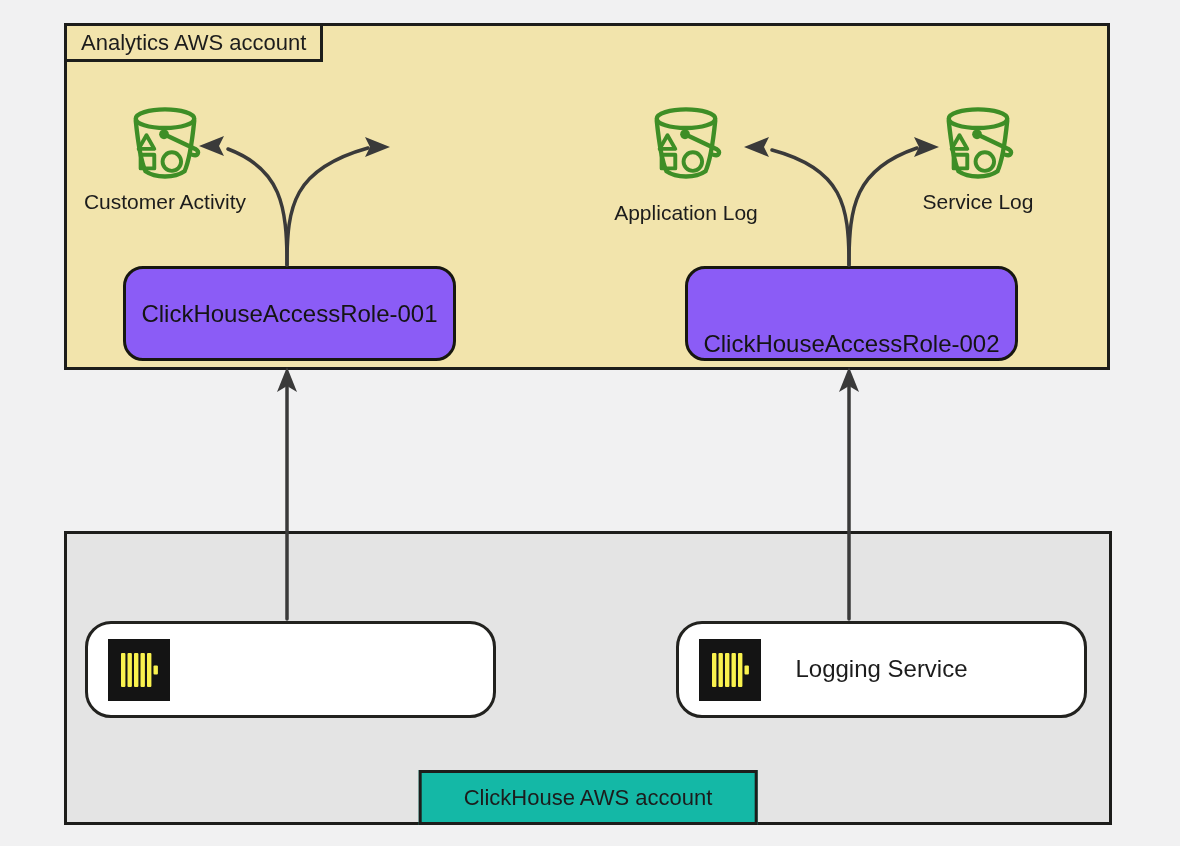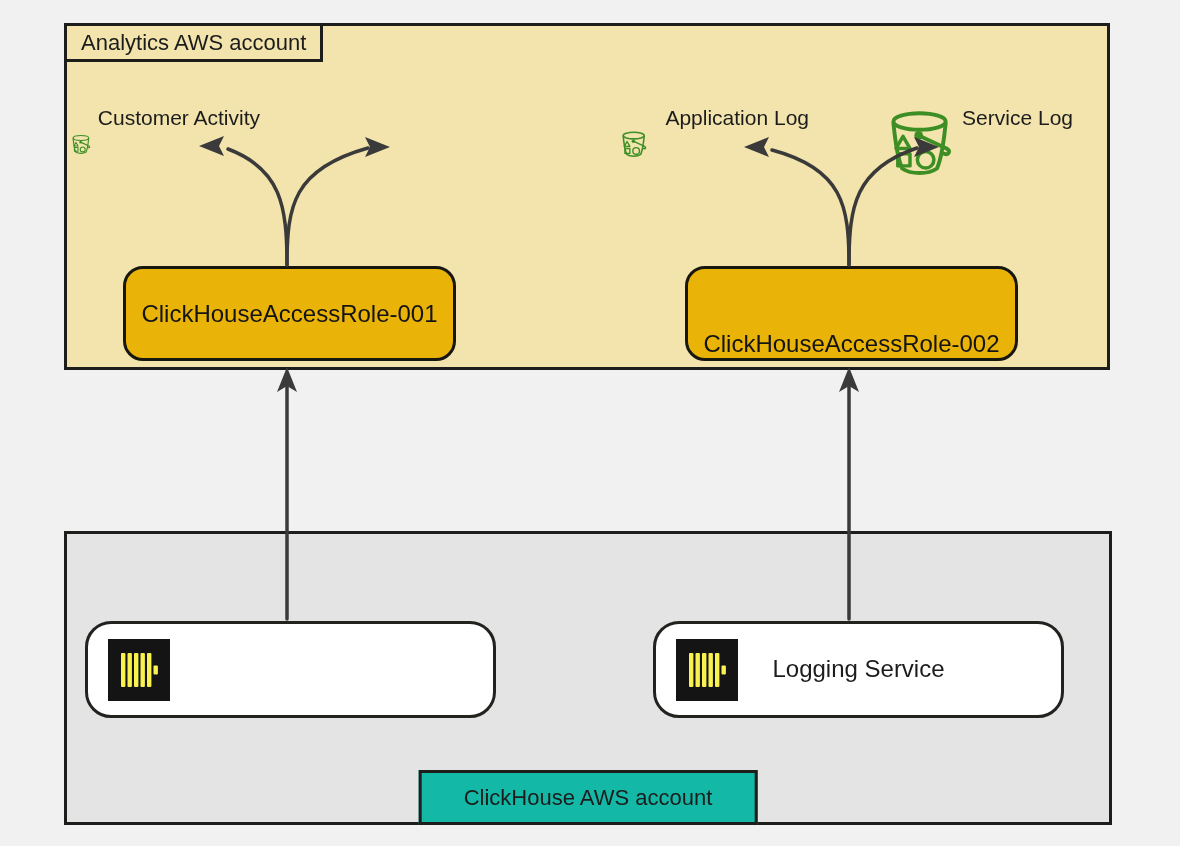--- a/index.html
+++ b/index.html
@@ -14,45 +14,45 @@
   .acct.chbox    { left:64px; top:531px; width:1048px; height:294px; background:#e4e4e4; }
   .tag {
     position:absolute; border:3px solid #1d1d1b; font-size:22px;
     line-height:33px; padding:0 14px; white-space:nowrap;
   }
   .tag.tl { left:-3px; top:-3px; background:#f2e4ac; }
   .tag.bc { left:50%; bottom:-3px; transform:translateX(-50%); background:#14b8a6; padding:8px 42px;text-align:right; }
 
   .bucket {
     position:absolute; top:80px; width:190px;
-    display:flex; flex-direction:row; align-items:flex-start; gap:6px;
+    display:flex; flex-direction:column; align-items:center; gap:6px;
   }
   .bucket.b1 { left:3px; }
   .bucket.b2 { left:271px; }
-  .bucket.b3 { left:552px;gap:17px; }
+  .bucket.b3 { left:524px;gap:17px; }
   .bucket.b4 { left:816px; }
   .bucket .lbl { font-size:21px; color:#1c1c1c; white-space:nowrap; }
 
   .role {
     position:absolute; top:240px; width:333px; height:95px;
-    background:#eab308; border:3px solid #17170f; border-radius:20px;
+    background:#8b5cf6; border:3px solid #17170f; border-radius:20px;
     display:flex; align-items:center; justify-content:center;
     font-size:24px; color:#141414;
   }
   .role.r1 { left:56px; }
   .role.r2 { left:618px;align-items:flex-end; }
 
   .service {
     position:absolute; top:87px; width:411px; height:97px;
     background:#ffffff; border:3px solid #22221f; border-radius:26px;
     display:flex; align-items:center; justify-content:center; text-align:center;
     font-size:24px; line-height:1.42; color:#1c1c1c;
   }
   .service.s1 { left:18px; }
-  .service.s2 { left:586px; }
+  .service.s2 { left:609px; }
   .service .logo { position:absolute; left:20px; top:50%; transform:translateY(-50%); }
   .service .lbl { white-space:pre-line; }
 
   svg.arrows { position:absolute; left:0; top:0; z-index:10; pointer-events:none; }
   .bucket svg { display:block; }
 </style>
 </head>
 <body>
 
 <div class="canvas">

